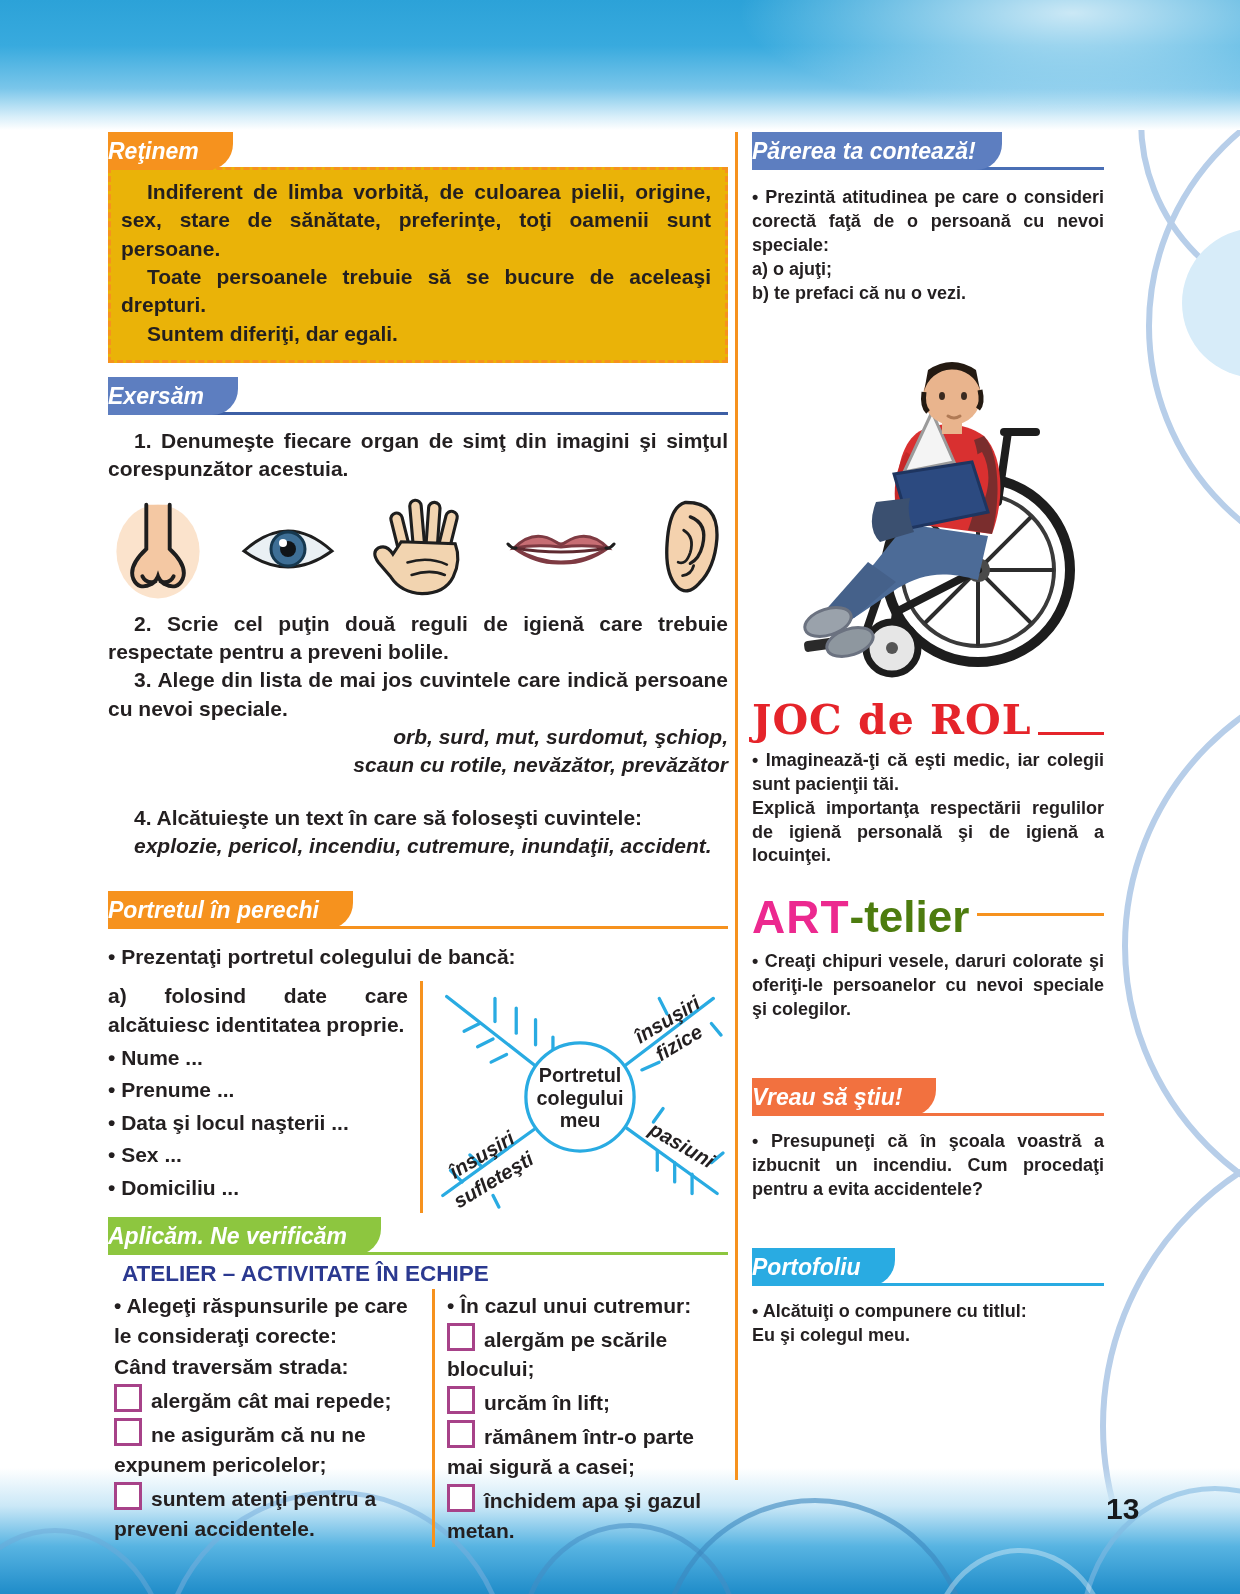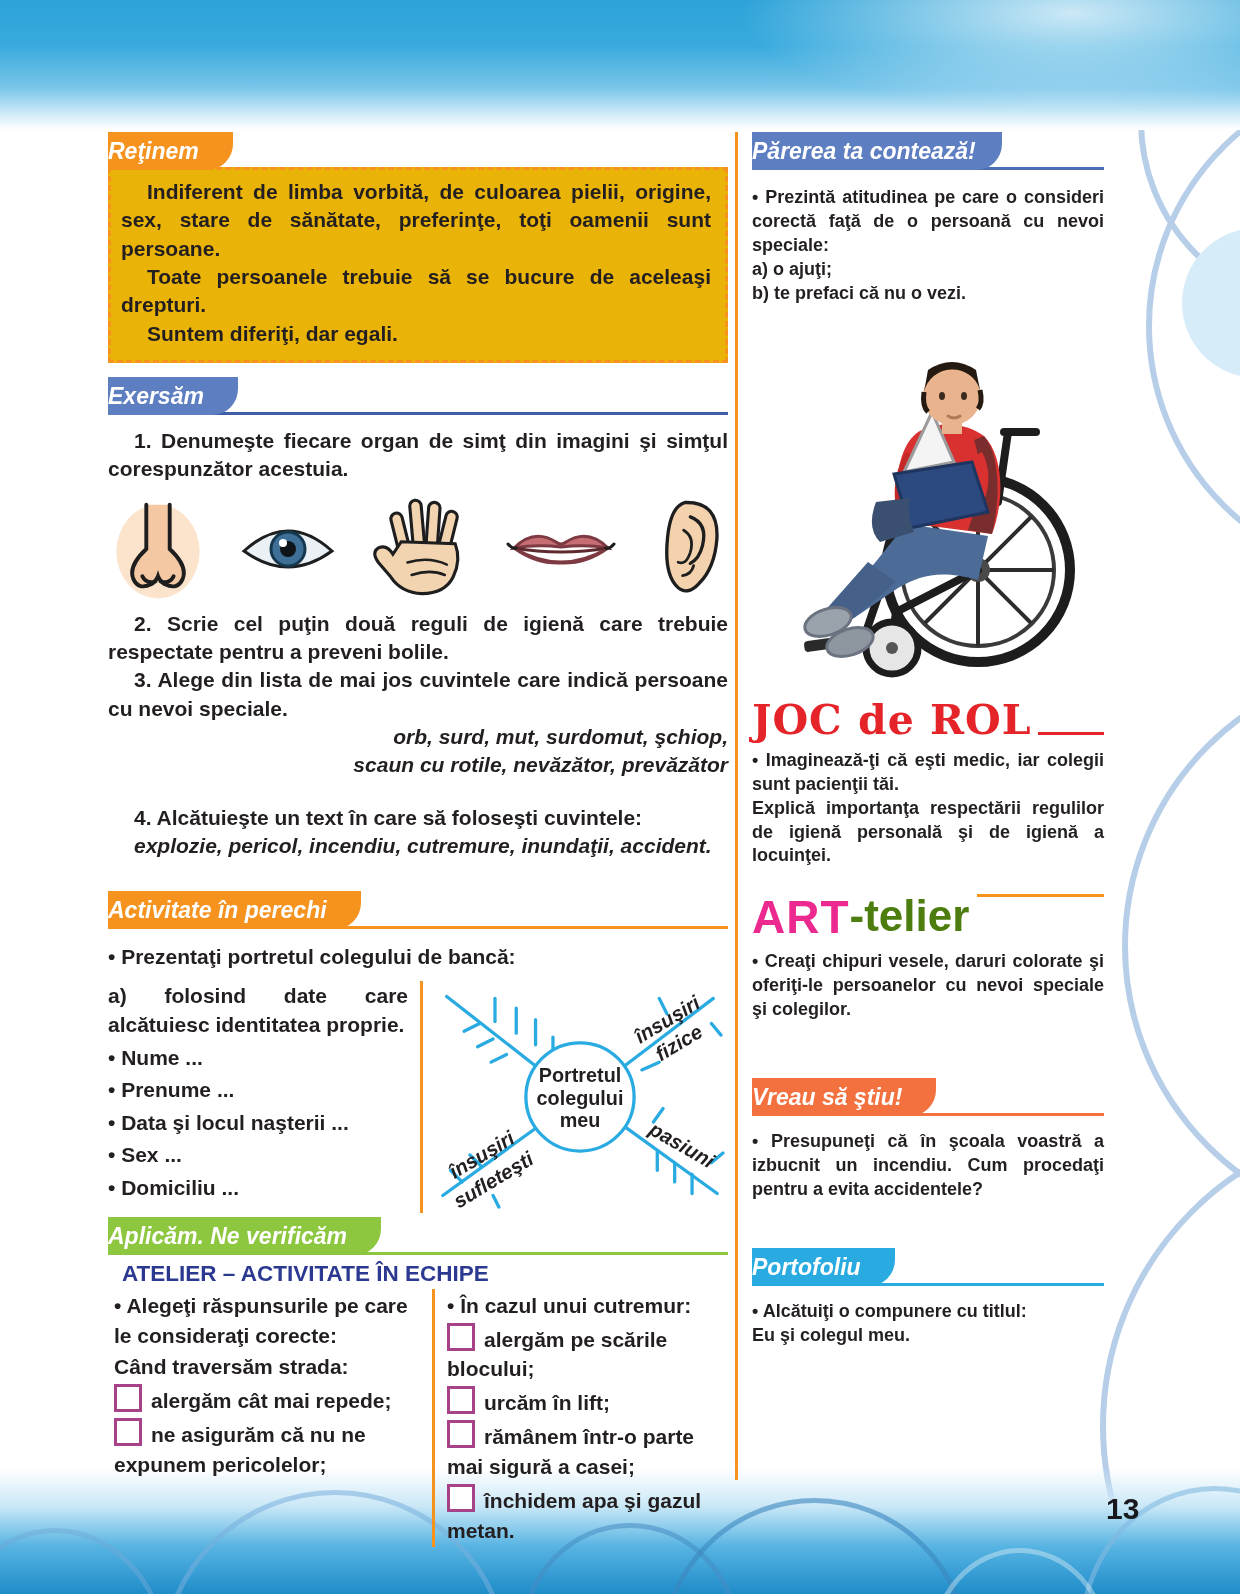--- a/index.html
+++ b/index.html
@@ -59,21 +59,21 @@
   }
   .opt{font-weight:bold;font-size:21px;line-height:1.42;margin:2px 0;}
   .subcols{display:flex;align-items:stretch;}
   .subdiv{width:3px;background:#F6921E;flex:0 0 3px;margin:0 12px;}
   .atelier-title{color:#2B3990;font-weight:bold;font-size:22.5px;margin:6px 0 2px 14px;}
   
   .rtext{font-weight:bold;font-size:18px;line-height:1.33;text-align:justify;margin:0;}
   .joc-title{display:flex;align-items:flex-end;margin:16px 0 8px 0;}
   .joc-word{font-family:"DejaVu Serif",serif;font-weight:bold;color:#E5242A;font-size:41px;line-height:1;letter-spacing:1px;}
   .joc-line{flex:1;height:3px;background:#E5242A;margin:0 0 6px 6px;}
-  .art-title{display:flex;align-items:flex-start;margin:26px 0 10px 0;}
+  .art-title{display:flex;align-items:center;margin:26px 0 10px 0;}
   .art-pink{font-weight:bold;color:#EC298F;font-size:46px;line-height:1;letter-spacing:1px;}
   .art-orange{font-weight:bold;color:#4d7c0f;font-size:44px;line-height:1;}
   .art-line{flex:1;height:3px;background:#F6921E;margin:0 0 6px 8px;}
   .page-num{position:absolute;left:1106px;top:1492px;z-index:4;font-weight:bold;font-size:30px;color:#17191c;}
   .organs-row{display:flex;justify-content:space-between;align-items:center;margin:10px 2px 6px 2px;}
   .photo-wrap{margin:6px 0 0 -6px;}
 </style>
 </head>
 <body>
 
@@ -144,21 +144,21 @@
 
   <p class="bodytext indent" style="margin-top:6px;"><span>2.</span><span> Scrie cel puţin două reguli de igienă care trebuie respectate pentru a preveni bolile.</span></p>
   <p class="bodytext indent"><span>3.</span><span> Alege din lista de mai jos cuvintele care indică persoane cu nevoi speciale.</span></p>
   <p class="center-it">orb, surd, mut, surdomut, şchiop,</p>
   <p class="center-it">scaun cu rotile, nevăzător, prevăzător</p>
 
   <p class="bodytext indent" style="margin-top:24px;"><span>4.</span><span> Alcătuieşte un text în care să foloseşti cuvintele:</span></p>
   <p class="bodytext" style="font-style:italic;margin-left:26px;">explozie, pericol, incendiu, cutremure, inundaţii, accident.</p>
 
   <div class="sec" style="margin-top:30px;">
-    <span class="tab" style="background:#F6921E;">Activitate în perechi</span>
+    <span class="tab" style="background:#F6921E;">Portretul în perechi</span>
     <div class="rule" style="background:#F6921E;"></div>
   </div>
 
   <p class="bodytext" style="margin-top:14px;">• Prezentaţi portretul colegului de bancă:</p>
 
   <div class="subcols" style="margin-top:10px;">
     <div style="flex:0 0 300px;">
       <p class="bodytext" style="line-height:1.4;">a) folosind date care alcătuiesc identitatea proprie.</p>
       <p class="bodytext" style="line-height:1.55;margin-top:2px;">• Nume ...</p>
       <p class="bodytext" style="line-height:1.55;">• Prenume ...</p>
@@ -220,20 +220,21 @@
     <div class="rule" style="background:#8DC63F;"></div>
   </div>
   <div class="atelier-title">ATELIER – ACTIVITATE ÎN ECHIPE</div>
 
   <div class="subcols">
     <div style="flex:0 0 306px;margin-left:6px;">
       <p class="opt">• Alegeţi răspunsurile pe care le consideraţi corecte:</p>
       <p class="opt">Când traversăm strada:</p>
       <div class="opt"><span class="cb"></span><span>alergăm cât mai repede;</span></div>
       <div class="opt"><span class="cb"></span><span>ne asigurăm că nu ne expunem pericolelor;</span></div>
+      <div class="opt"><span class="cb"></span><span>suntem atenţi pentru a preveni accidentele.</span></div>
     </div>
     <div class="subdiv"></div>
     <div style="flex:1;">
       <p class="opt">• În cazul unui cutremur:</p>
       <div class="opt"><span class="cb"></span><span>alergăm pe scările blocului;</span></div>
       <div class="opt"><span class="cb"></span><span>urcăm în lift;</span></div>
       <div class="opt"><span class="cb"></span><span>rămânem într-o parte mai sigură a casei;</span></div>
       <div class="opt"><span class="cb"></span><span>închidem apa şi gazul metan.</span></div>
     </div>
   </div>

